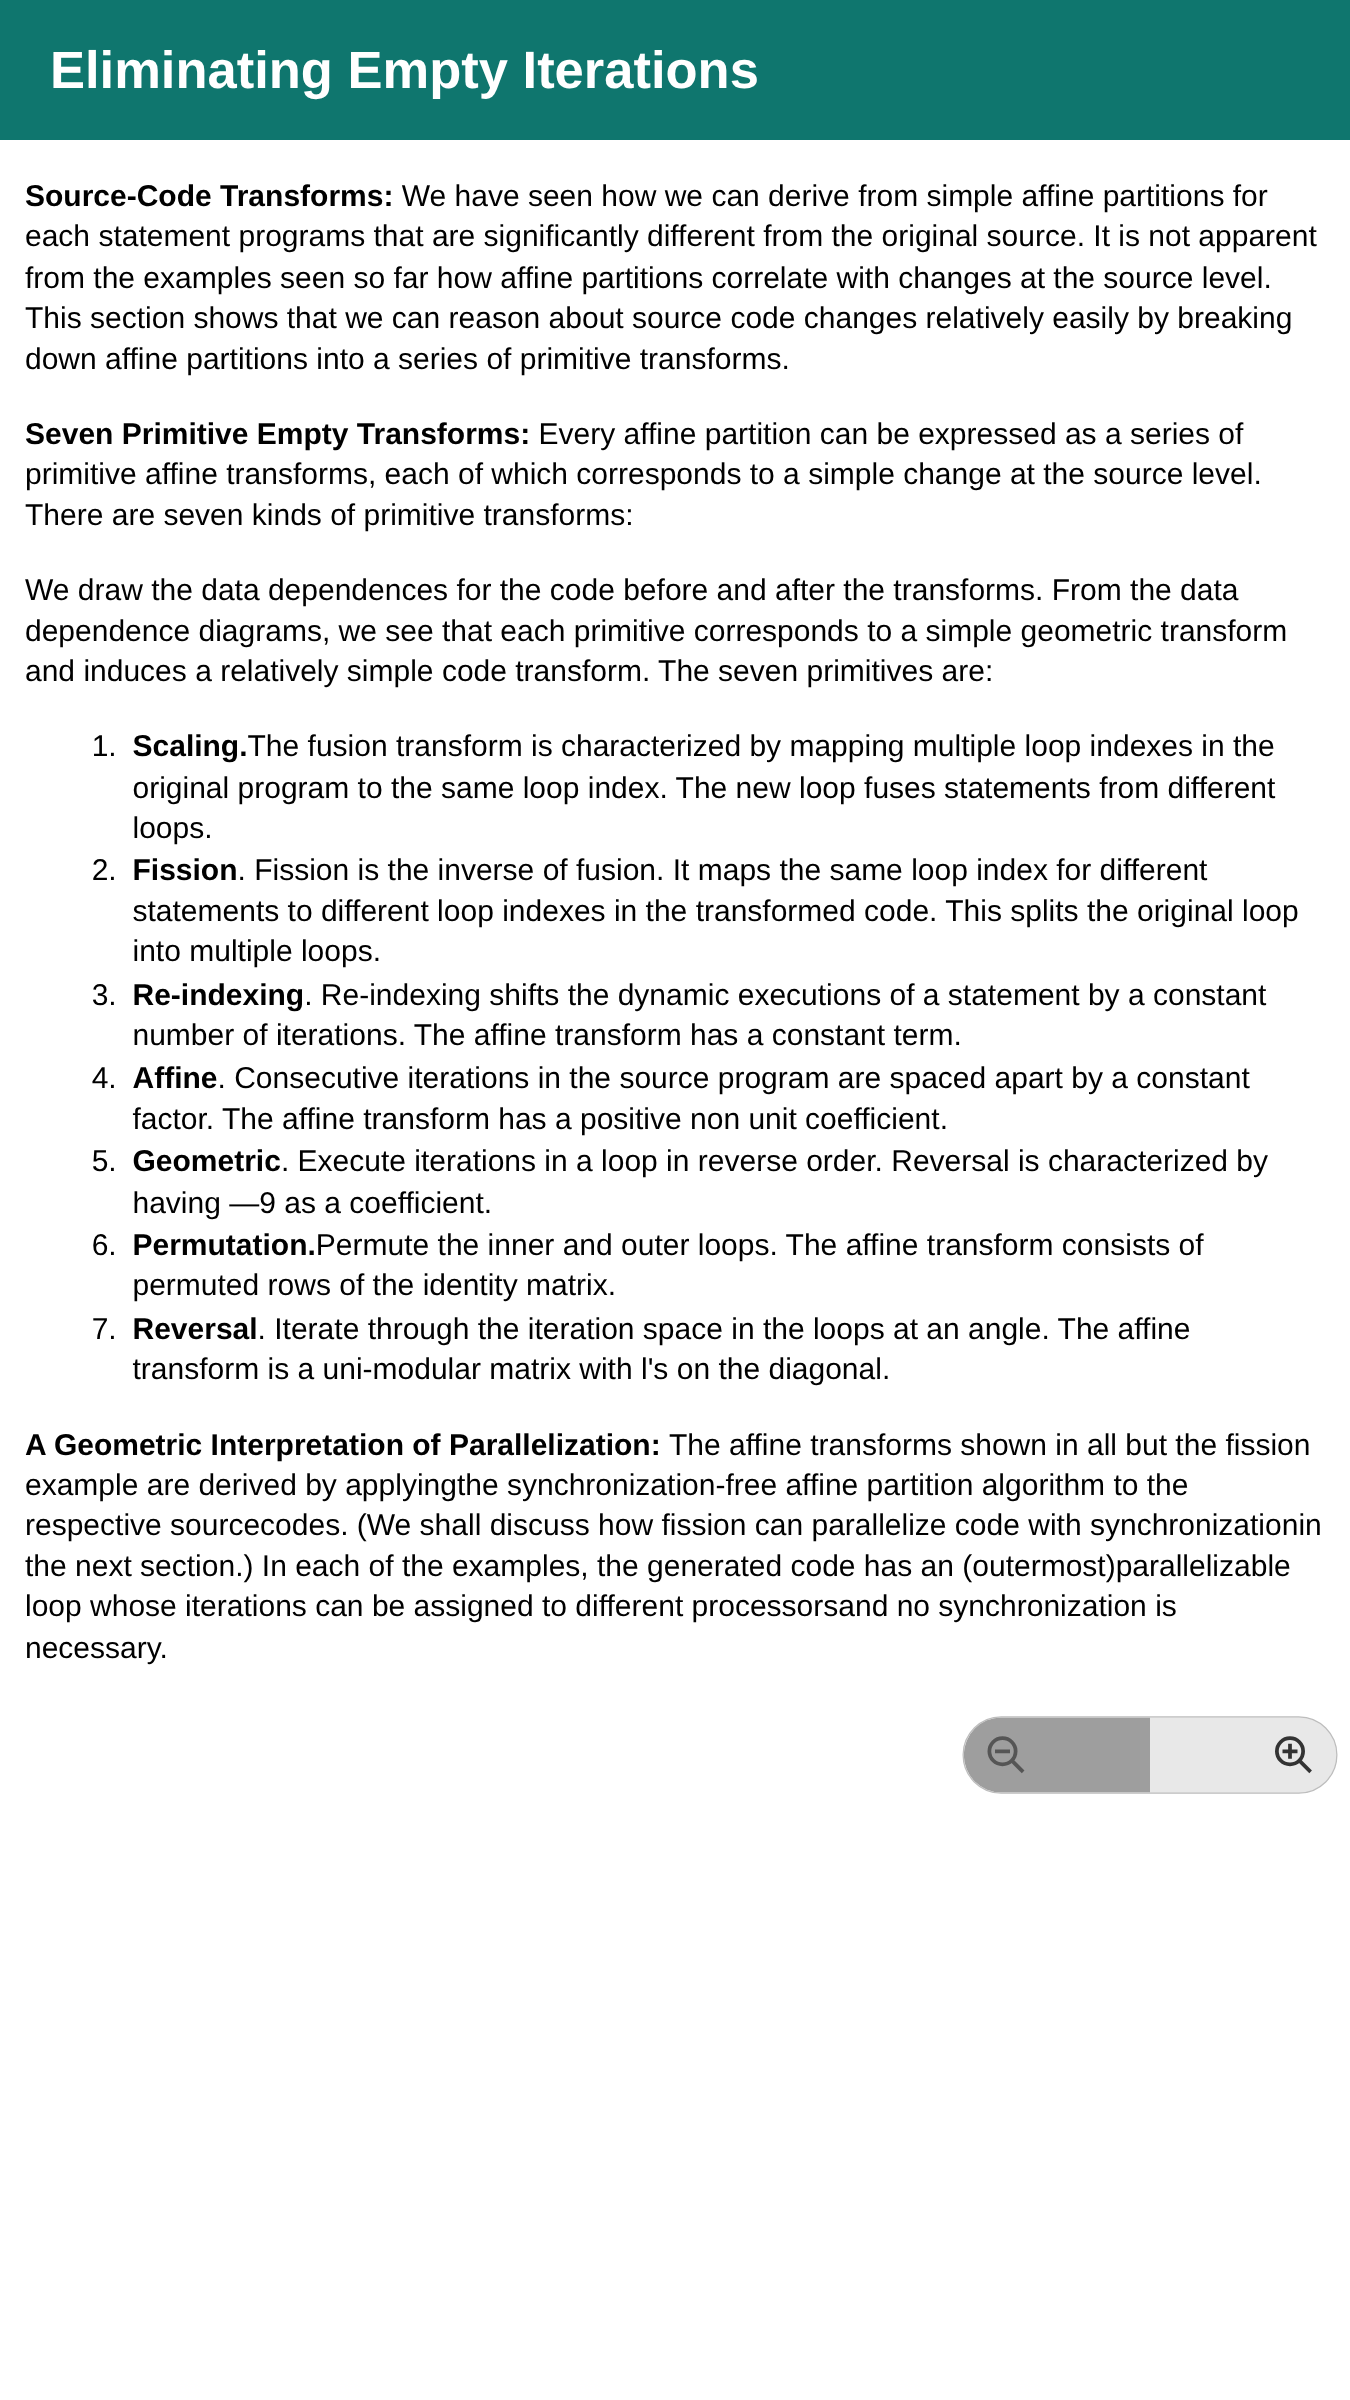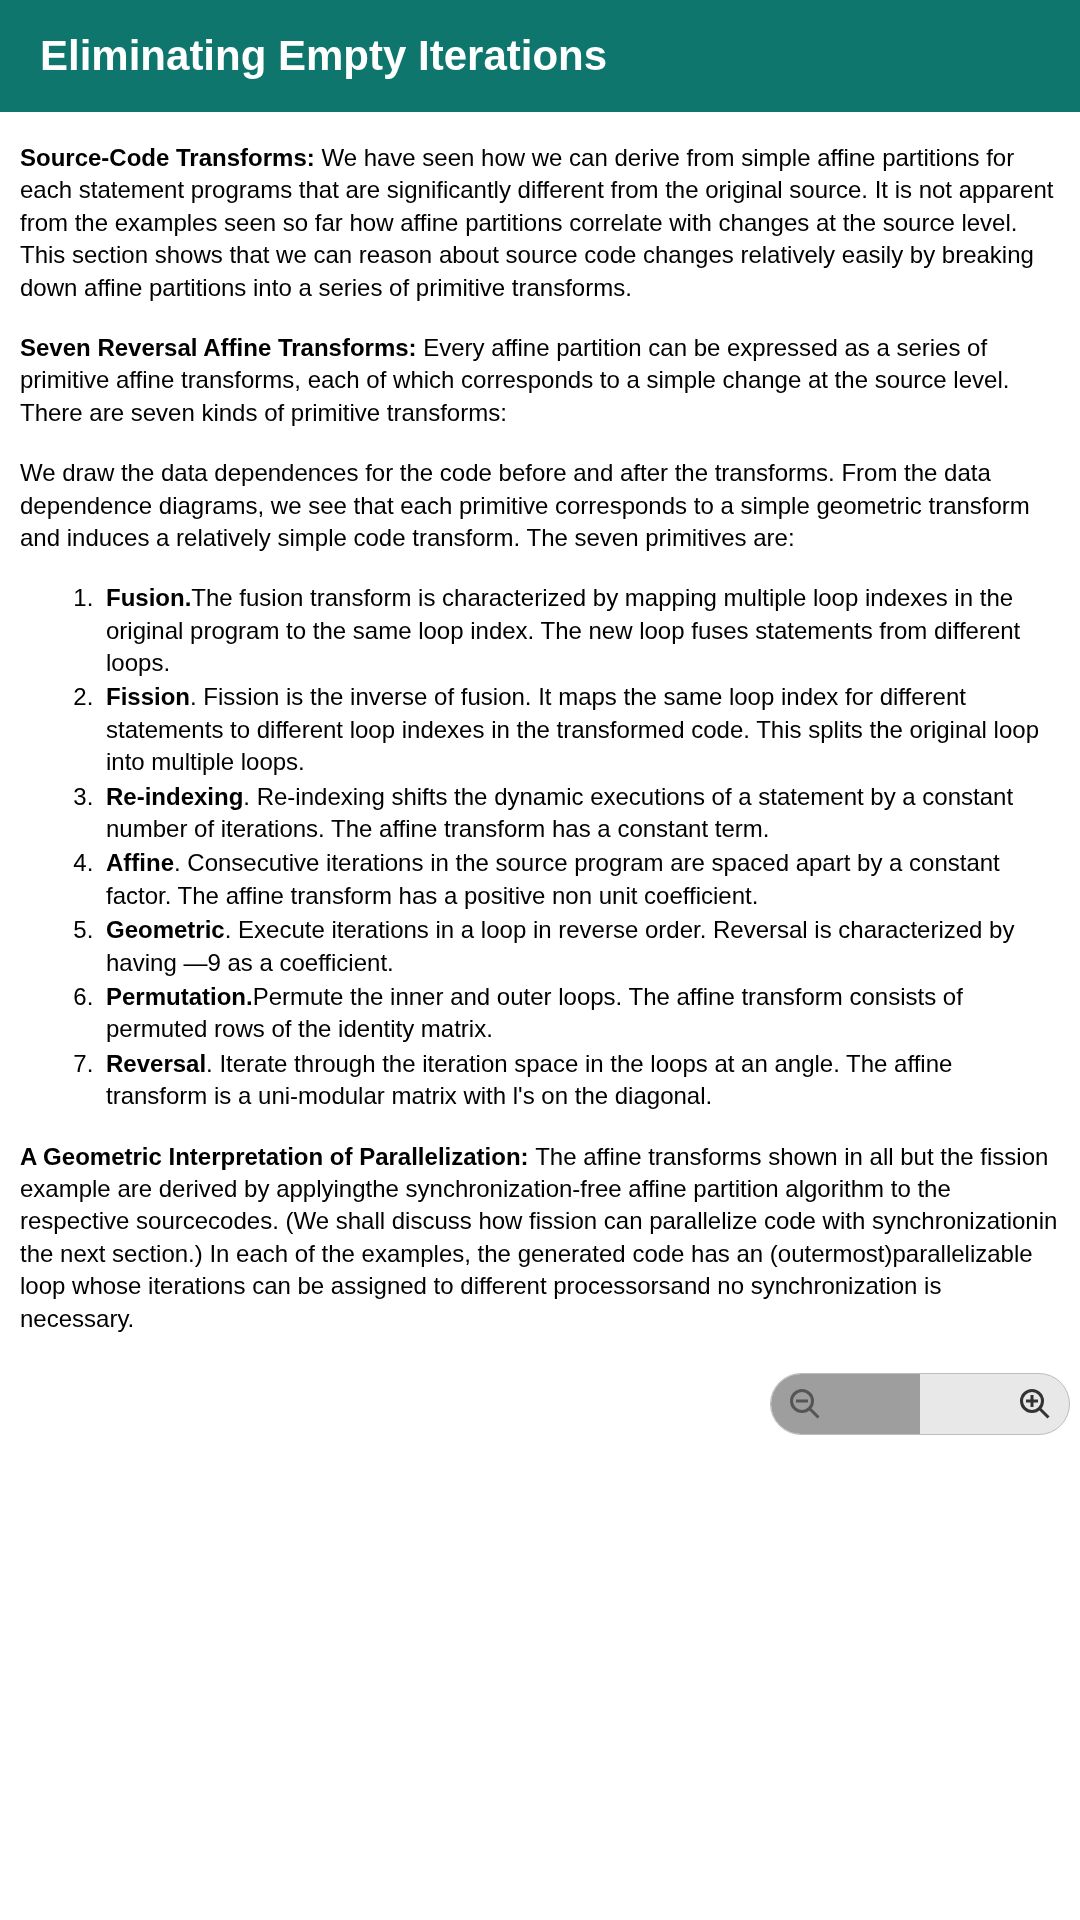--- a/index.html
+++ b/index.html
@@ -79,29 +79,29 @@
   <span>Eliminating Empty Iterations</span>
 </div>
 
 <div class="content">
 
   <div class="para">
     <span class="bold">Source-Code Transforms: </span><span>We have seen how we can derive from simple affine partitions for each statement programs that are significantly different from the original source. It is not apparent from the examples seen so far how affine partitions correlate with changes at the source level. This section shows that we can reason about source code changes relatively easily by breaking down affine partitions into a series of primitive transforms.</span>
   </div>
 
   <div class="para">
-    <span class="bold">Seven Reversal Affine Transforms: </span><span>Every affine partition can be expressed as a series of primitive affine transforms, each of which corresponds to a simple change at the source level. There are seven kinds of primitive transforms:</span>
+    <span class="bold">Seven Primitive Empty Transforms: </span><span>Every affine partition can be expressed as a series of primitive affine transforms, each of which corresponds to a simple change at the source level. There are seven kinds of primitive transforms:</span>
   </div>
 
   <div class="para">
     <span>We draw the data dependences for the code before and after the transforms. From the data dependence diagrams, we see that each primitive corresponds to a simple geometric transform and induces a relatively simple code transform. The seven primitives are:</span>
   </div>
 
   <ol class="primitives">
-    <li><span class="bold">Fusion.</span><span>The fusion transform is characterized by mapping multiple loop indexes in the original program to the same loop index. The new loop fuses statements from different loops.</span></li>
+    <li><span class="bold">Scaling.</span><span>The fusion transform is characterized by mapping multiple loop indexes in the original program to the same loop index. The new loop fuses statements from different loops.</span></li>
     <li><span class="bold">Fission</span><span>. Fission is the inverse of fusion. It maps the same loop index for different statements to different loop indexes in the transformed code. This splits the original loop into multiple loops.</span></li>
     <li><span class="bold">Re-indexing</span><span>. Re-indexing shifts the dynamic executions of a statement by a constant number of iterations. The affine transform has a constant term.</span></li>
     <li><span class="bold">Affine</span><span>. Consecutive iterations in the source program are spaced apart by a constant factor. The affine transform has a positive non unit coefficient.</span></li>
     <li><span class="bold">Geometric</span><span>. Execute iterations in a loop in reverse order. Reversal is characterized by having —9 as a coefficient.</span></li>
     <li><span class="bold">Permutation.</span><span>Permute the inner and outer loops. The affine transform consists of permuted rows of the identity matrix.</span></li>
     <li><span class="bold">Reversal</span><span>. Iterate through the iteration space in the loops at an angle. The affine transform is a uni-modular matrix with l's on the diagonal.</span></li>
   </ol>
 
   <div class="para">
     <span class="bold">A Geometric Interpretation of Parallelization: </span><span>The affine transforms shown in all but the fission example are derived by applyingthe synchronization-free affine partition algorithm to the respective sourcecodes. (We shall discuss how fission can parallelize code with synchronizationin the next section.) In each of the examples, the generated code has an (outermost)parallelizable loop whose iterations can be assigned to different processorsand no synchronization is necessary.</span>

